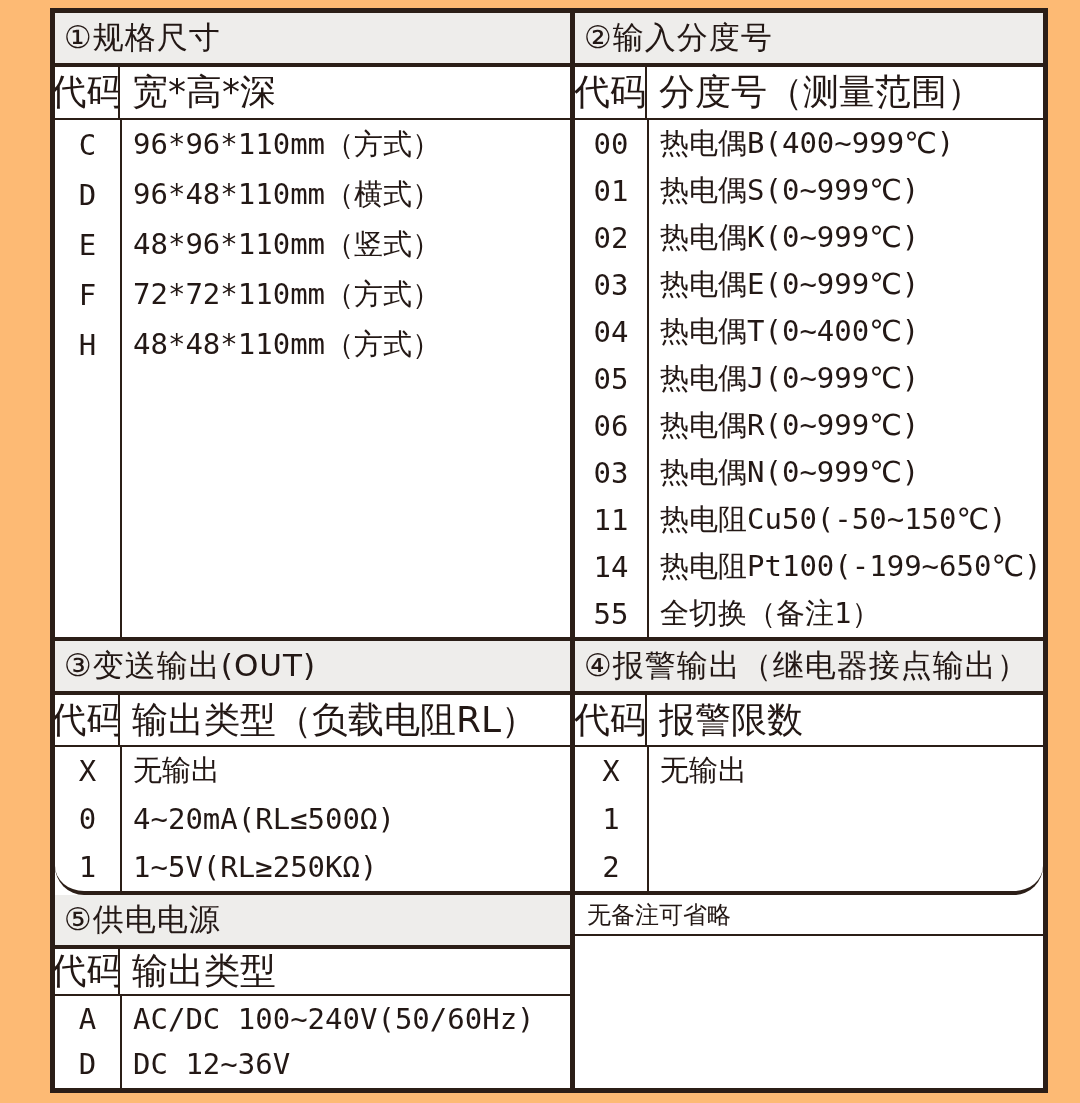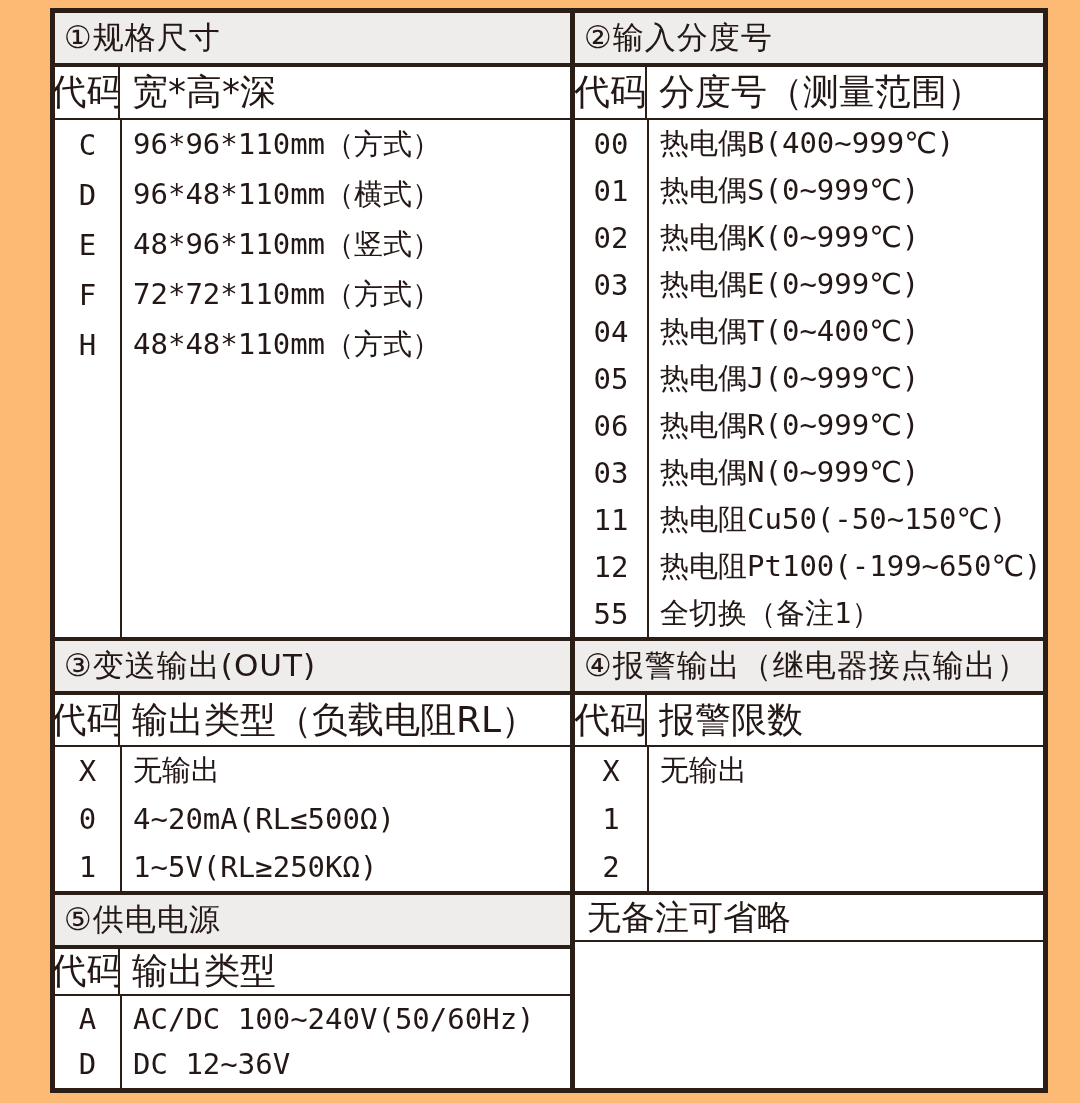--- a/index.html
+++ b/index.html
@@ -15,21 +15,21 @@
     font-family:"DejaVu Sans","Liberation Sans",sans-serif;
     font-weight:normal;
   }
   .spec-table{
     position:absolute;left:50px;top:8px;width:998px;height:1085px;
     border:5px solid var(--border);
     display:flex;flex-direction:column;background:#ffffff;
   }
   .band{display:flex;width:100%;}
   .band-1{height:628px;border-bottom:4px solid var(--border);}
-  .band-2{height:254px;border-bottom:4px solid var(--border);}
+  .band-2{height:254px;border-bottom:4px solid var(--border);border-radius:29px;}
   .band-3{flex:1;}
   .half{display:flex;flex-direction:column;overflow:hidden;}
   .half-left{width:520px;border-right:5px solid var(--border);}
   .half-right{flex:1;}
 
   .sec-header{
     height:54px;flex:none;background:var(--hdr-bg);
     border-bottom:4px solid var(--border);
     display:flex;align-items:center;padding-left:9px;
     font-size:31px;letter-spacing:1px;white-space:nowrap;
@@ -61,23 +61,23 @@
        font-family:"DejaVu Sans Mono","DejaVu Sans","Liberation Sans",sans-serif;
        font-size:29px;}
   .band-1 .half-left  .row{height:50px;}
   .band-1 .half-right .row{height:47px;}
   .band-2 .row{height:48px;}
   .band-3 .row{height:45px;}
   .row .code{text-align:center;flex:none;}
   .row .desc{flex:1;padding-left:13px;overflow:hidden;}
 
   .note-row{
-    flex:none;height:47px;border-bottom:2px solid var(--border);
+    flex:none;height:41px;border-bottom:2px solid var(--border);
     display:flex;align-items:center;padding-left:12px;
-    font-size:34px;white-space:nowrap;
+    font-size:24px;white-space:nowrap;
   }
   .empty-cell{flex:1;}
 </style>
 </head>
 <body>
 
 <div class="page">
   <div class="spec-table">
 
     <div class="band band-1">
@@ -148,21 +148,21 @@
           </div>
           <div class="row">
             <div class="code">03</div>
             <div class="desc">热电偶N(0~999℃)</div>
           </div>
           <div class="row">
             <div class="code">11</div>
             <div class="desc">热电阻Cu50(-50~150℃)</div>
           </div>
           <div class="row">
-            <div class="code">12</div>
+            <div class="code">14</div>
             <div class="desc">热电阻Pt100(-199~650℃)</div>
           </div>
           <div class="row">
             <div class="code">55</div>
             <div class="desc">全切换（备注1）</div>
           </div>
         </div>
       </div>
     </div>
 

